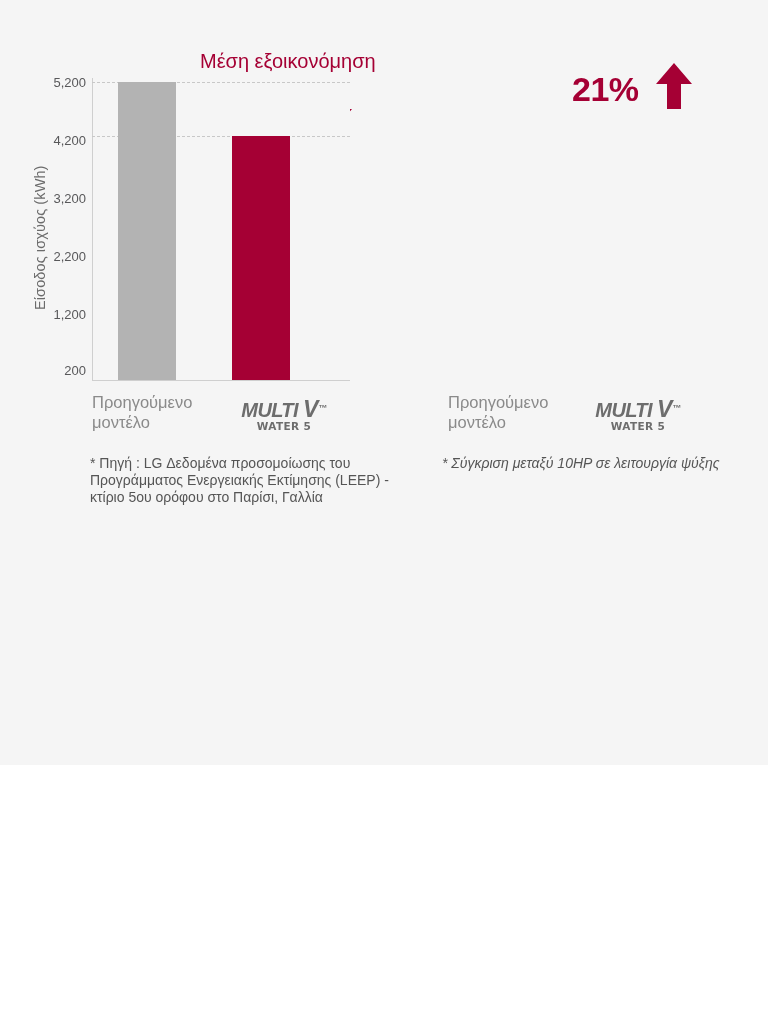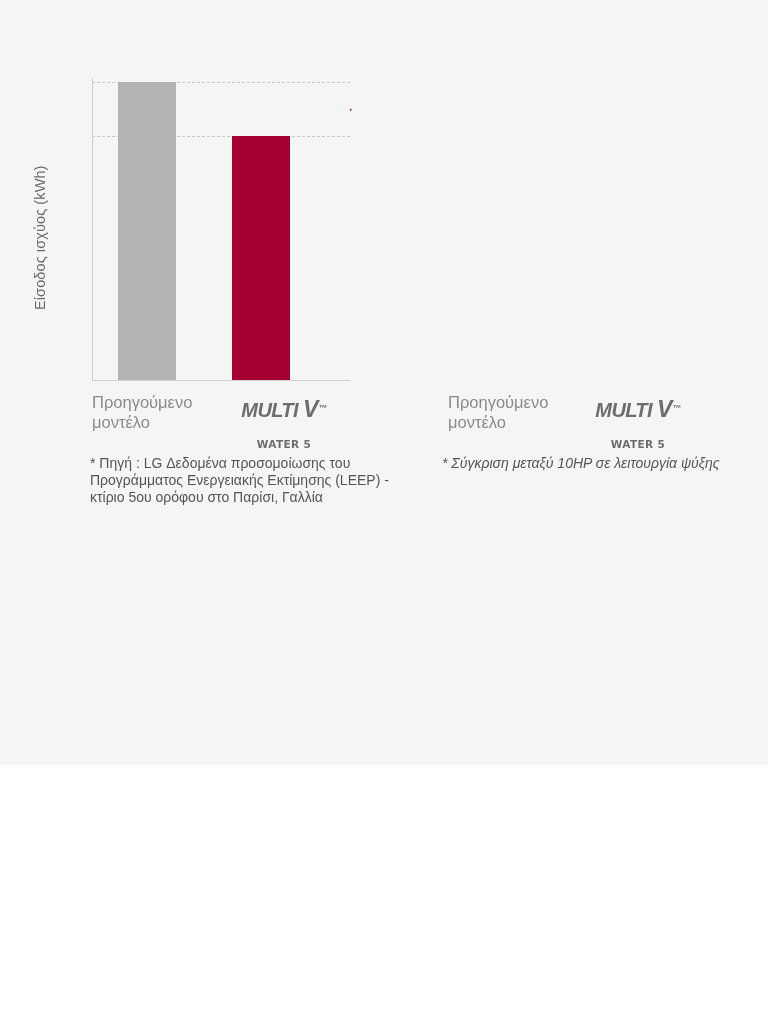--- a/index.html
+++ b/index.html
@@ -146,21 +146,21 @@
   .mv-logo .mv-tm {
     font-size: 9px;
     font-style: normal;
     vertical-align: 6px;
   }
   .mv-logo .mv-bottom {
     display: block;
     font-size: 10.5px;
     font-weight: bold;
     letter-spacing: 0.4px;
-    margin-top: 18px;
+    margin-top: 0;
     font-family: "DejaVu Sans", "Liberation Sans", sans-serif;
   }
 
   
   .callout-title {
     position: absolute;
     color: #a50034;
     font-size: 20px;
     white-space: nowrap;
   }
@@ -189,31 +189,40 @@
   #footnote-right { left: 442px; top: 455px; width: 330px; font-style: italic; }
 </style>
 </head>
 <body>
 
 <div id="page">
   <div class="panel"></div>
 
   <div class="chart-block" id="chart-left">
 
+    <div class="callout-title" style="left:200px; top:50px;">Μέση εξοικονόμηση</div>
 
     <div class="callout-pct" style="left:232px; top:86px;">16%</div>
 
     <div class="arrow" style="left:315px; top:83px;">
       <svg viewBox="0 0 38 48" width="38" height="48" aria-hidden="true">
         <polygon points="12,0 26,0 26,26 37,26 19,47 1,26 12,26" fill="#a50034"></polygon>
       </svg>
     </div>
 
     <div class="axis-title" id="axis-title-left">Είσοδος ισχύος (kWh)</div>
 
+    <div id="ticks-left">
+      <div class="tick-label" style="top:4px;">5,200</div>
+      <div class="tick-label" style="top:62px;">4,200</div>
+      <div class="tick-label" style="top:120px;">3,200</div>
+      <div class="tick-label" style="top:178px;">2,200</div>
+      <div class="tick-label" style="top:236px;">1,200</div>
+      <div class="tick-label" style="top:292px;">200</div>
+    </div>
 
     <div class="plot" id="plot-left">
       <div class="axis-y"></div>
       <div class="axis-x"></div>
 
       <div class="gridline" style="top:4px;"></div>
       <div class="gridline" style="top:58px;"></div>
 
       <div class="bar gray" style="left:26px; width:58px; height:298px;"></div>
       <div class="bar red" style="left:140px; width:58px; height:244px;"></div>
@@ -225,20 +234,31 @@
     </div>
 
     <div class="mv-logo" style="left:222px; top:398px; width:124px;">
       <span class="mv-top"><span>MULTI</span> <span class="mv-v">V</span><span class="mv-tm">™</span></span>
       <span class="mv-bottom">WATER 5</span>
     </div>
 
     <div class="footnote" id="footnote-left">* Πηγή : LG Δεδομένα προσομοίωσης του Προγράμματος Ενεργειακής Εκτίμησης (LEEP) - κτίριο 5ου ορόφου στο Παρίσι, Γαλλία</div>
   </div>
 
+  <div class="chart-block" id="chart-right">
+
+    <div class="callout-pct" style="left:152px; top:70px;">21%</div>
+
+    <div class="arrow" style="left:235px; top:62px;">
+      <svg viewBox="0 0 38 48" width="38" height="48" aria-hidden="true">
+        <polygon points="19,1 37,22 26,22 26,47 12,47 12,22 1,22" fill="#a50034"></polygon>
+      </svg>
+    </div>
+
+  </div>
 <div class="cat-label" style="left:448px; top:392px; width:140px; position:absolute;">
       <span>Προηγούμενο</span><br>
       <span>μοντέλο</span>
     </div>
     <div class="mv-logo" style="left:576px; top:398px; width:124px; position:absolute;">
       <span class="mv-top"><span>MULTI</span> <span class="mv-v">V</span><span class="mv-tm">™</span></span>
       <span class="mv-bottom">WATER 5</span>
     </div>
     <div class="footnote" id="footnote-right">* Σύγκριση μεταξύ 10HP σε λειτουργία ψύξης</div>
   </div>

